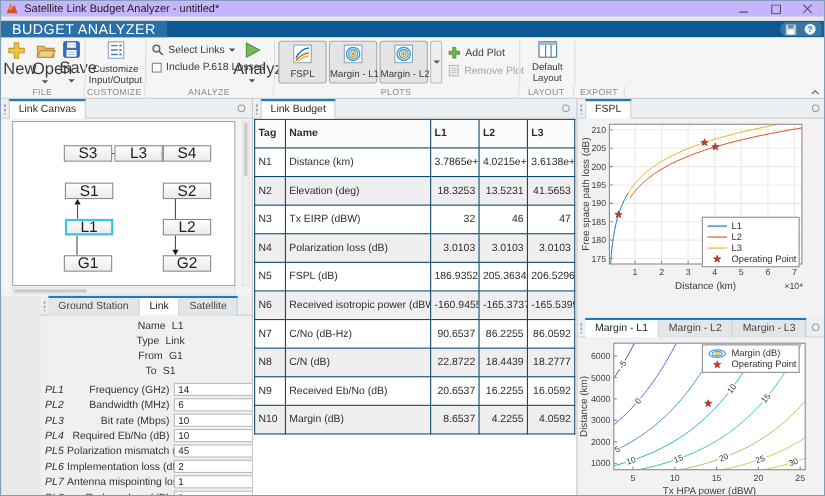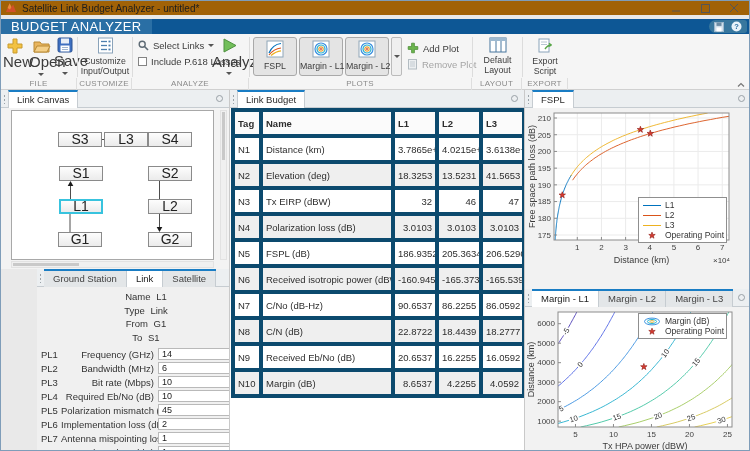--- a/index.html
+++ b/index.html
@@ -2,21 +2,21 @@
 <html><head>
 <meta charset="utf-8">
 <style>
   html,body{margin:0;padding:0;background:#c8c8c8;}
   *,{box-sizing:border-box;}
   *{box-sizing:border-box;}
   .window{position:relative;width:750px;height:451px;background:#e9e9e9;border:1px solid #7f9db9;
           font-family:"Liberation Sans",sans-serif;font-size:10px;color:#333;overflow:hidden;}
 
   
-  .titlebar{position:absolute;left:0;top:0;right:0;height:14px;background:#a16207;display:flex;align-items:center;}
+  .titlebar{position:absolute;left:0;top:0;right:0;height:14px;background:#c4b5fd;display:flex;align-items:center;}
   .app-icon{margin-left:4px;width:12px;height:12px;flex:none;}
   .title-text{flex:1;margin-left:5px;font-size:10px;color:#1d1d1d;white-space:nowrap;}
   .win-btn{width:29px;height:18px;display:flex;align-items:center;justify-content:center;flex:none;}
 
   
   .tabstrip{position:absolute;left:0;top:18px;right:0;height:15px;background:#0d5795;}
   .ribbon-tab{position:absolute;left:0;top:0;height:30px;padding:0 10px;background:#2a6fa5;color:#fff;
               font-size:13px;line-height:15px;letter-spacing:.4px;}
   .quick-access{position:absolute;right:2px;top:1px;height:13px;background:#38779e;border-radius:7px 3px 3px 7px;
                 display:flex;align-items:center;padding:0 5px;gap:7px;}
@@ -60,29 +60,29 @@
   .node.selected{border:2px solid #38c3de;line-height:11px;}
   .vsb{position:absolute;width:7px;background:#f0f0f0;border:1px solid #e2e2e2;}
   .hsb{position:absolute;height:7px;background:#f0f0f0;border:1px solid #e2e2e2;}
   .sb-thumb-v{margin:1px;width:3px;background:#c9c9c9;}
   .sb-thumb-h{margin:1px;height:3px;background:#c9c9c9;}
 
   
   .props-body{position:absolute;left:0;right:10px;top:18px;bottom:0;overflow:hidden;}
   .info-row{height:13.5px;line-height:13.5px;text-align:center;font-size:9.5px;color:#333;}
   .pl-row{position:relative;height:14px;}
-  .pl-tag{position:absolute;left:4px;top:1px;font-size:9.5px;color:#333;}
+  .pl-tag{position:absolute;left:4px;top:1px;font-size:9.5px;color:#333;font-style:italic;}
   .pl-name{position:absolute;left:24px;top:1px;width:93px;text-align:right;font-size:9.5px;color:#333;white-space:nowrap;}
   .pl-input{position:absolute;left:121px;top:0;width:92px;height:12px;border:1px solid #b9b9b9;background:#fff;
             font-family:"Liberation Sans",sans-serif;font-size:9px;padding:0 3px;color:#222;}
 
   
   .budget-table{border-collapse:collapse;table-layout:fixed;width:291px;margin:0 0 0 1px;font-size:9.5px;}
   .budget-table th{font-weight:bold;text-align:left;background:#fbfbfb;}
-  .budget-table th,.budget-table td{border:4px solid #0c4a6e;height:26px;padding:0 3px;overflow:hidden;white-space:nowrap;color:#2d2d2d;}
+  .budget-table th,.budget-table td{border:1px solid #0c4a6e;height:26px;padding:0 3px;overflow:hidden;white-space:nowrap;color:#2d2d2d;}
   .budget-table td.num{text-align:right;}
   .budget-table tbody tr:nth-child(even){background:#efefef;}
   .budget-table tbody tr:nth-child(odd){background:#fff;}
 
   
   .fig{position:absolute;left:0;right:0;top:18px;bottom:0;background:#f2f2f2;}
   .legend{position:absolute;border:1px solid #8f8f8f;background:#fff;padding:2px 4px;}
   .leg-row{display:flex;align-items:center;height:10px;font-size:8.5px;color:#333;gap:4px;white-space:nowrap;}
   .leg-line{width:18px;height:0;border-top:1.3px solid #888;flex:none;}
   .leg-ico{width:18px;height:9px;flex:none;}
@@ -248,29 +248,20 @@
       <svg width="18" height="16" viewBox="0 0 18 16">
         <rect x="1" y="1" width="16" height="14" fill="#fff" stroke="#49769e"></rect>
         <rect x="1" y="1" width="16" height="3" fill="#9db9d0"></rect>
         <line x1="7" y1="4" x2="7" y2="15" stroke="#49769e"></line>
           <line x1="12" y1="4" x2="12" y2="15" stroke="#49769e"></line>
       </svg>
       <span class="lbl" style="font-size:8.8px;line-height:9.5px;">Default Layout</span>
     </div>
     <div class="ribbon-sep" style="left:521px;"></div>
 
-    <div class="rbtn" style="left:524px;width:40px;">
-      <svg width="17" height="17" viewBox="0 0 17 17">
-        <rect x="2" y="2" width="10" height="13" fill="#fff" stroke="#8aa3ba"></rect>
-        <line x1="4" y1="5" x2="10" y2="5" stroke="#b8c6d3"></line>
-          <line x1="4" y1="7.5" x2="10" y2="7.5" stroke="#b8c6d3"></line>
-        <path d="M8 12 C10 9,12 8,14.5 8 M14.5 8l-2.6-1.6 M14.5 8l-2.8 1.4" fill="none" stroke="#58a648" stroke-width="1.4"></path>
-      </svg>
-      <span class="lbl" style="font-size:8.8px;line-height:9.5px;">Export Script</span>
-    </div>
 
     <div class="section-label" style="left:0;width:76px;">FILE</div>
     <div class="section-label" style="left:76px;width:55px;">CUSTOMIZE</div>
     <div class="section-label" style="left:131px;width:117px;">ANALYZE</div>
     <div class="section-label" style="left:248px;width:223px;text-align:center;">PLOTS</div>
     <div class="section-label" style="left:471px;width:50px;">LAYOUT</div>
     <div class="section-label" style="left:521px;width:46px;">EXPORT</div>
 
     <div style="position:absolute;right:4px;top:46px;">
       <svg width="8" height="8" viewBox="0 0 8 8">

